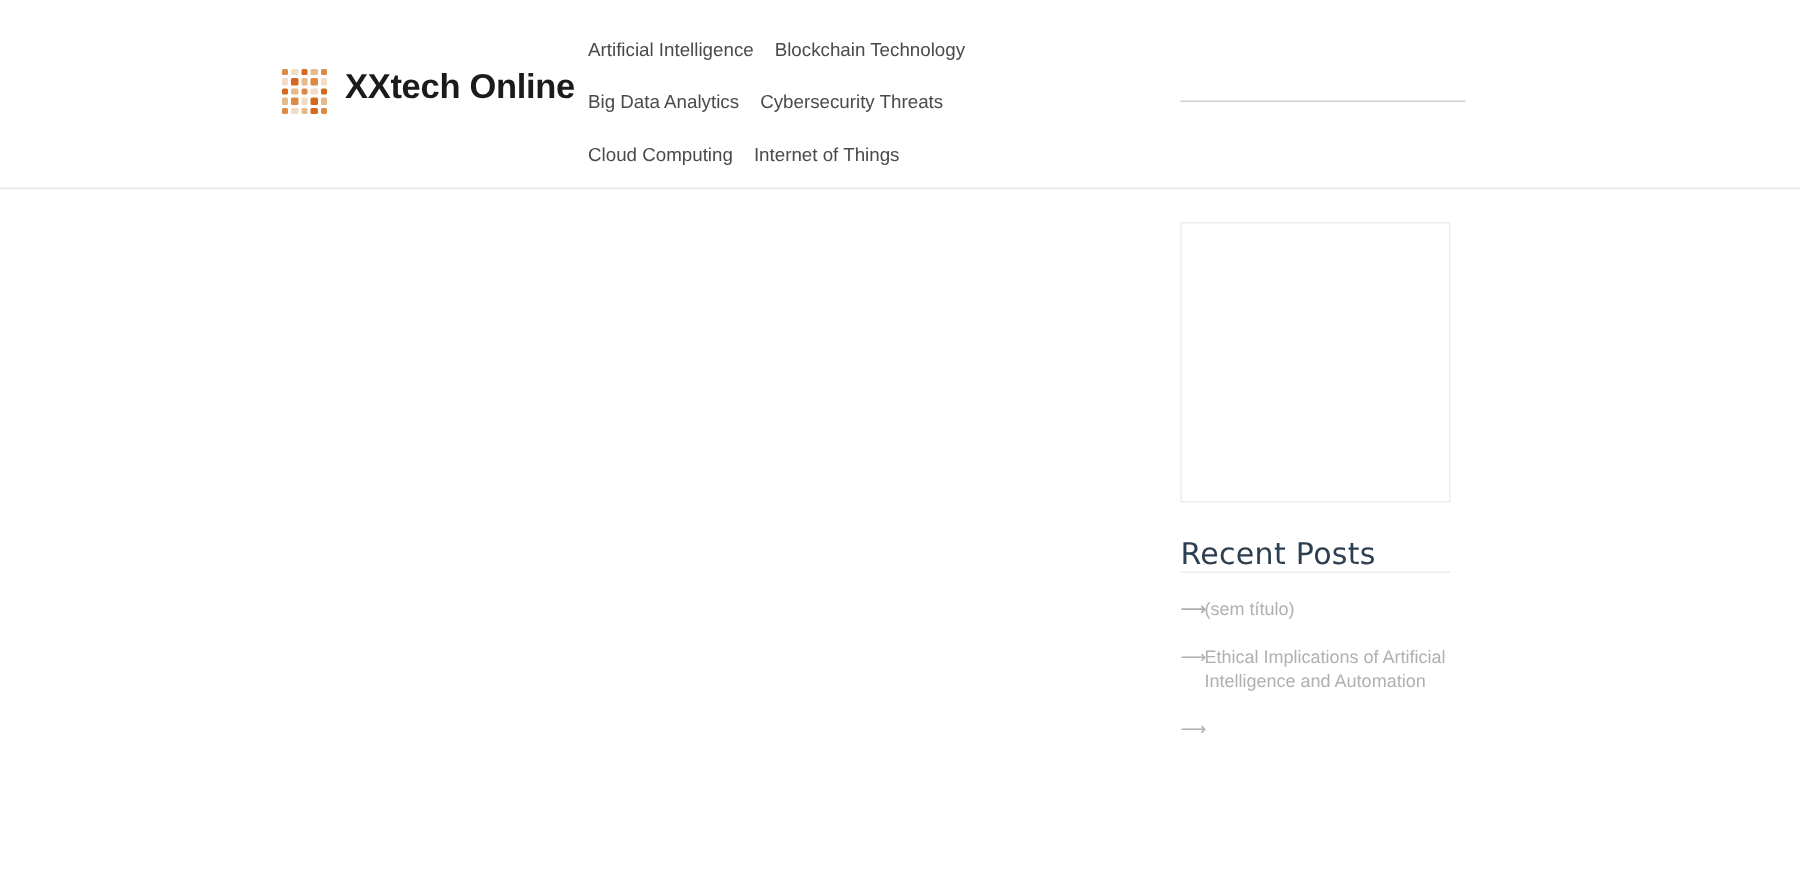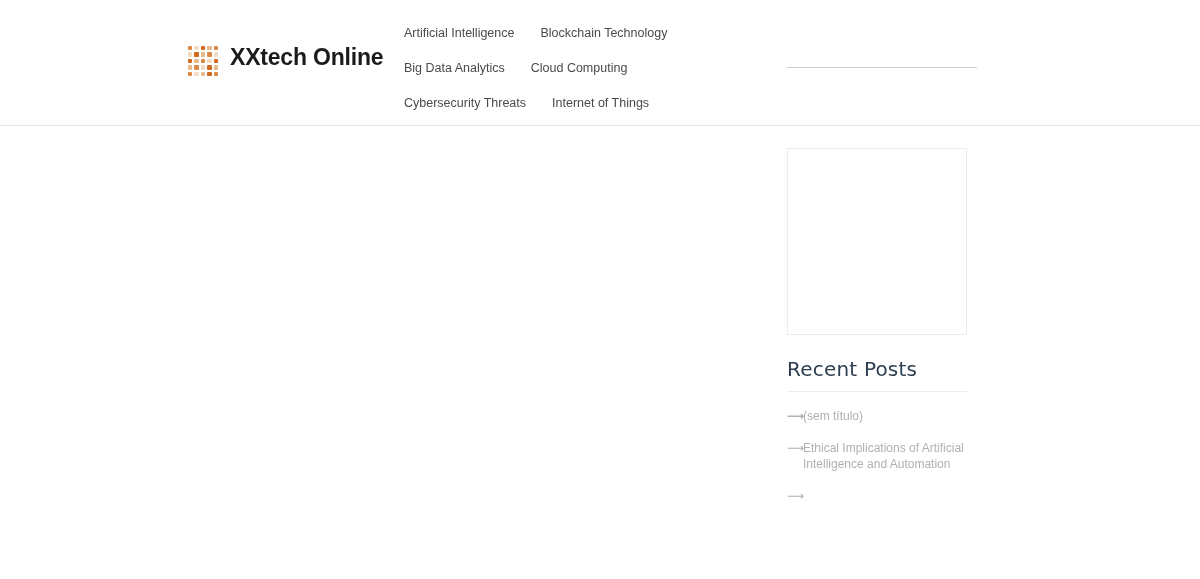--- a/index.html
+++ b/index.html
@@ -83,21 +83,20 @@
   }
   .nav-link {
     display: block;
     font-size: 12.5px;
     color: #4a4a4a;
     text-decoration: none;
     line-height: 35px;
     height: 35px;
     white-space: nowrap;
     margin-right: 14px;
-    margin-left: 12px;
   }
 
   .header-search {
     position: absolute;
     left: 787px;
     top: 44px;
     width: 190px;
     height: 24px;
   }
   .header-search input {
@@ -149,21 +148,20 @@
     margin-top: 22px;
     width: 180px;
   }
 
   .widget-title {
     font-family: "DejaVu Sans", sans-serif;
     font-size: 20px;
     font-weight: normal;
     color: #2c3e50;
     margin: 0;
-    padding-bottom: 10px;
     border-bottom: 1px solid #ededed;
     letter-spacing: 0.2px;
     line-height: 1.2;
   }
 
   .post-list {
     list-style: none;
     margin: 0;
     padding: 0;
   }
@@ -223,22 +221,22 @@
           <i></i>
           <i class="mid"></i>
       </span>
       <span class="brand-name">XXtech Online</span>
     </a>
 
     <nav class="main-nav">
       <a class="nav-link" href="#">Artificial Intelligence</a>
       <a class="nav-link" href="#">Blockchain Technology</a>
       <a class="nav-link" href="#">Big Data Analytics</a>
+      <a class="nav-link" href="#">Cybersecurity Threats</a>
       <a class="nav-link" href="#">Cloud Computing</a>
-      <a class="nav-link" href="#">Cybersecurity Threats</a>
       <a class="nav-link" href="#">Internet of Things</a>
       <a class="nav-link" href="#">Robotics and Automation</a>
       <a class="nav-link" href="#">Tech Gadgets</a>
     </nav>
 
     <div class="header-search">
       <input type="text" placeholder="" style="">
     </div>
 
   </header>

